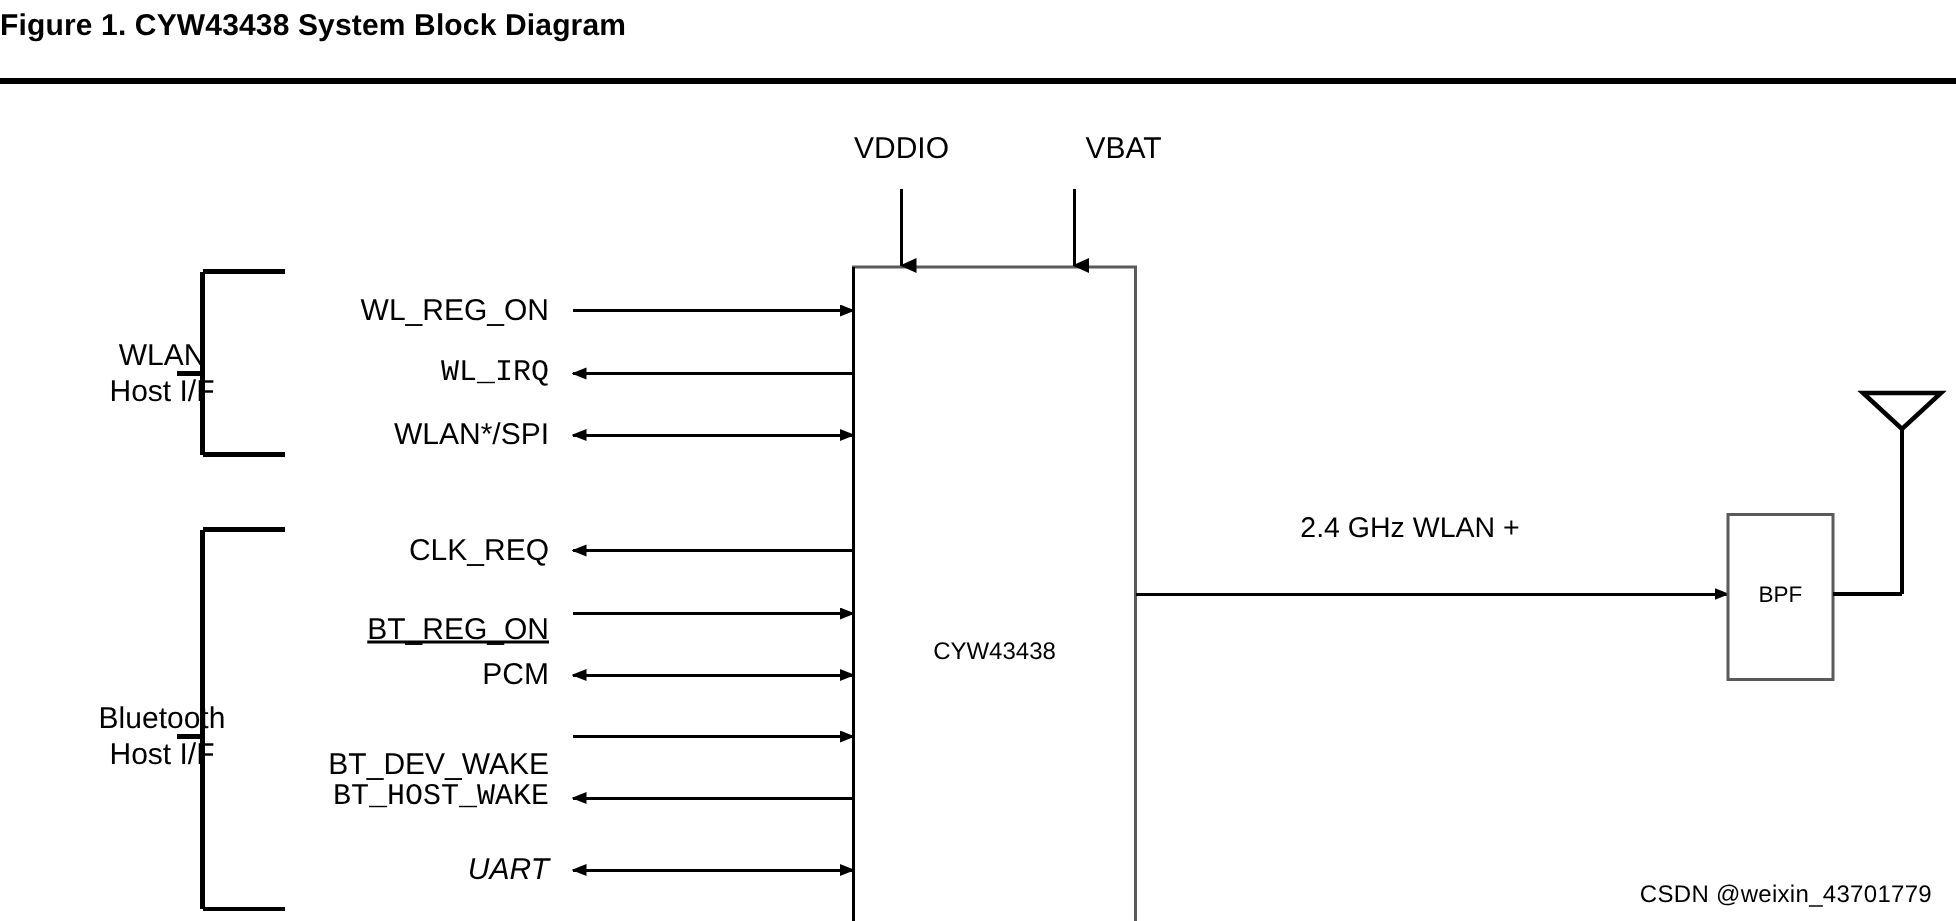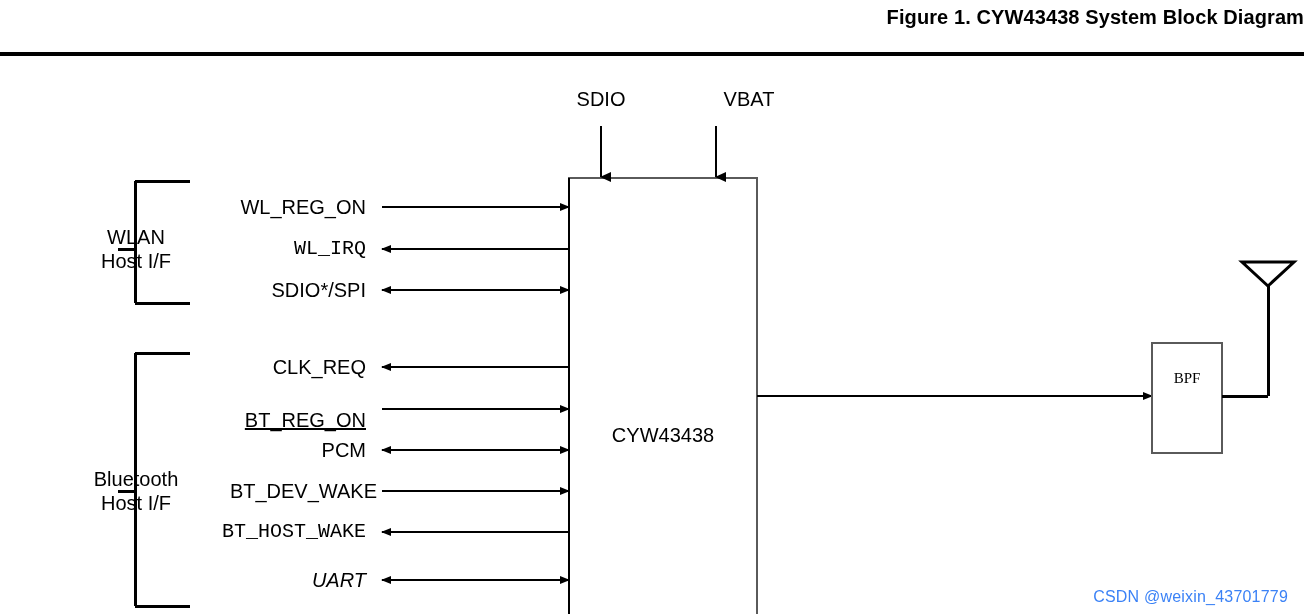--- a/index.html
+++ b/index.html
@@ -18,21 +18,21 @@
     height: 614px;
     background: #ffffff;
     overflow: hidden;
   }
   
   .fig-title {
     position: absolute;
     left: 0;
     top: 6px;
     width: 1304px;
-    text-align: right;
+    text-align: left;
     font-size: 20px;
     font-weight: bold;
     letter-spacing: 0.1px;
     white-space: nowrap;
   }
   .header-rule {
     position: absolute;
     left: 0;
     top: 52px;
     width: 1304px;
@@ -58,38 +58,37 @@
     transform: translate(-100%, -50%);
   }
   .txt.center {
     text-align: center;
     transform: translate(-50%, -50%);
   }
   .txt.centerblock {
     text-align: center;
     transform: translate(-50%, -50%);
     white-space: normal;
-    margin-left: 28px;
   }
   .chip-label {
-    font-size: 20px;
+    font-size: 16px;
   }
   .bpf-label {
     font-size: 15px;
   }
   .rf-label {
     font-size: 19px;
     line-height: 26px;
   }
   .watermark {
     position: absolute;
     right: 16px;
     bottom: 8px;
     font-size: 16px;
-    color: #3b82f6;
+    color: #000000;
     white-space: nowrap;
     letter-spacing: 0.2px;
   }
 </style>
 </head>
 <body>
 
 <div id="page">
 
   <div class="fig-title">Figure 1. CYW43438 System Block Diagram</div>
@@ -133,38 +132,39 @@
         <line x1="757" y1="396" x2="1152" y2="396" stroke="#000000" stroke-width="2" shape-rendering="crispEdges" marker-end="url(#arrowR)"></line>
         <rect x="1152" y="343" width="70" height="110" fill="none" stroke="#5a5a5a" stroke-width="2"></rect>
         <line x1="1222" y1="396" x2="1268" y2="396" stroke="#000000" stroke-width="3" shape-rendering="crispEdges"></line>
         <line x1="1268" y1="396" x2="1268" y2="286" stroke="#000000" stroke-width="3" shape-rendering="crispEdges"></line>
         <polygon points="1242,262 1294,262 1268,286" fill="none" stroke="#000000" stroke-width="3"></polygon>
       </g>
   </svg>
 
   <div id="labels">
       <div class="txt center chip-label" style="left: 663px; top: 435px;">CYW43438</div>
-      <div class="txt center" style="left: 601px; top: 99px;">SDIO</div>
+      <div class="txt center" style="left: 601px; top: 99px;">VDDIO</div>
       <div class="txt center" style="left: 716px; top: 99px; margin-left: 33px;">VBAT</div>
       <div class="txt centerblock" style="left: 108px; top: 249px;">
         <div>WLAN</div>
         <div>Host I/F</div>
       </div>
       <div class="txt right" style="left: 366px; top: 207px;">WL_REG_ON</div>
       <div class="txt right" style="left: 366px; top: 249px; font-family: Liberation Mono, monospace;">WL_IRQ</div>
-      <div class="txt right" style="left: 366px; top: 290px;">SDIO*/SPI</div>
+      <div class="txt right" style="left: 366px; top: 290px;">WLAN*/SPI</div>
       <div class="txt centerblock" style="left: 108px; top: 491px;">
         <div>Bluetooth</div>
         <div>Host I/F</div>
       </div>
       <div class="txt right" style="left: 366px; top: 367px;">CLK_REQ</div>
       <div class="txt right" style="left: 366px; top: 420px; text-decoration: underline;">BT_REG_ON</div>
       <div class="txt right" style="left: 366px; top: 450px;">PCM</div>
-      <div class="txt right" style="left: 366px; top: 491px; margin-left: 11px;">BT_DEV_WAKE</div>
+      <div class="txt right" style="left: 366px; top: 510px;">BT_DEV_WAKE</div>
       <div class="txt right" style="left: 366px; top: 532px; font-family: Liberation Mono, monospace;">BT_HOST_WAKE</div>
       <div class="txt right" style="left: 366px; top: 580px; font-style: italic;">UART</div>
       <div class="txt centerblock rf-label" style="left: 940px; top: 353px;">
+        <div>2.4 GHz WLAN +</div>
       </div>
-      <div class="txt center bpf-label" style="left: 1187px; top: 378px; font-family: Liberation Serif, serif;">BPF</div>
+      <div class="txt center bpf-label" style="left: 1187px; top: 397px;">BPF</div>
     </div>
 
   <div class="watermark">CSDN @weixin_43701779</div>
 </div>
 
 </body></html>

